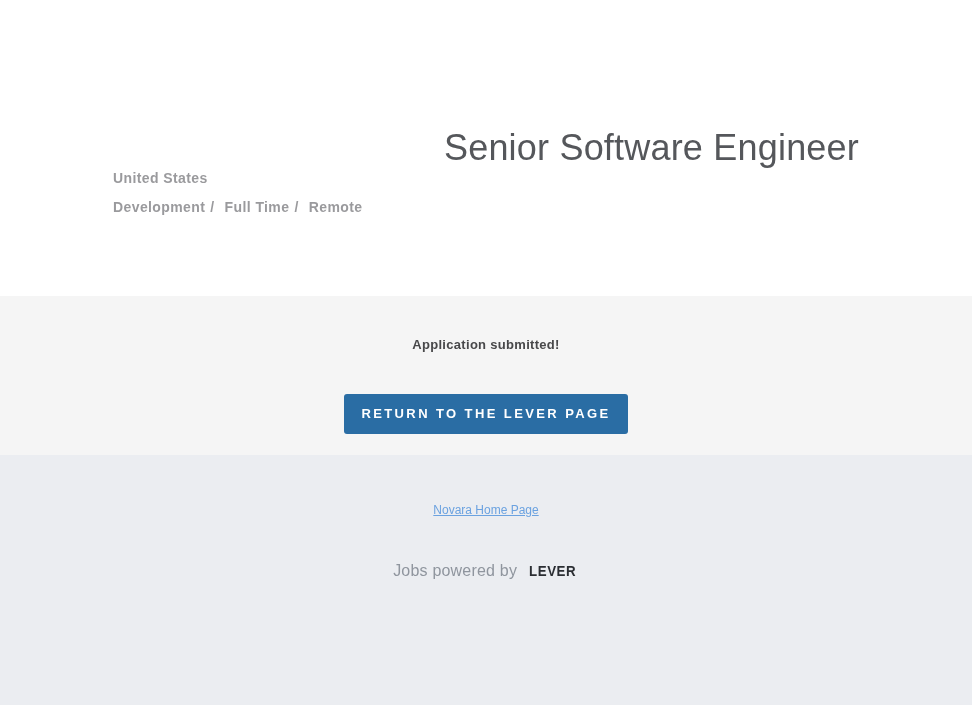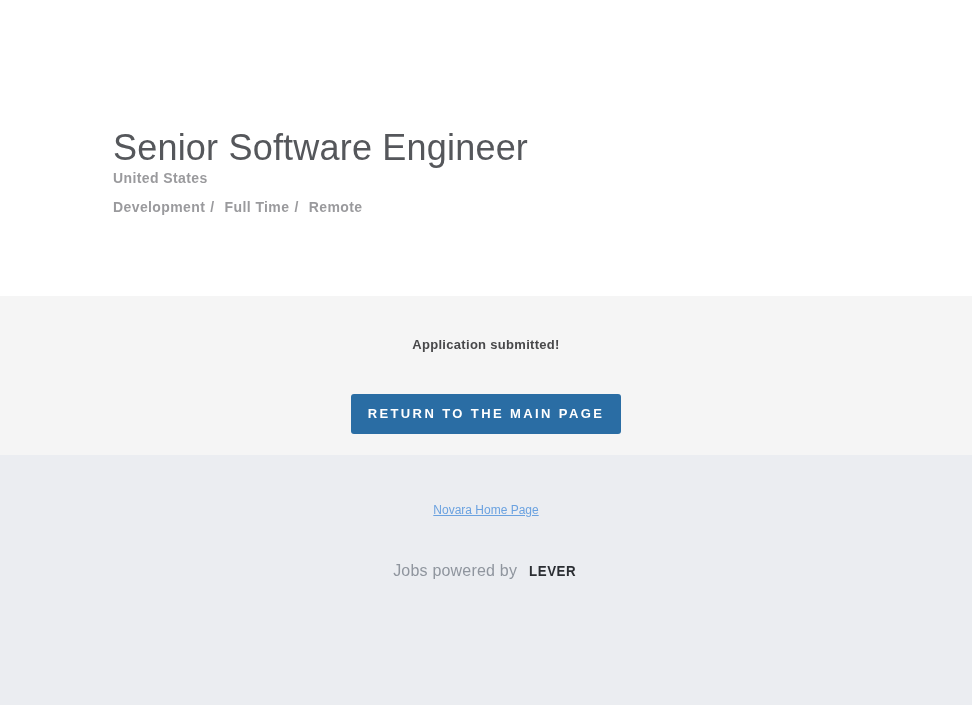--- a/index.html
+++ b/index.html
@@ -35,20 +35,21 @@
     height: 296px;
     padding-top: 126px;
   }
   .posting-title {
     margin: 0;
     font-size: 36px;
     line-height: 1.2;
     font-weight: 400;
     letter-spacing: 0.2px;
     color: var(--title-text);
+    text-align: right;
   }
   .posting-location {
     font-size: 14px;
     line-height: 19px;
     font-weight: 700;
     letter-spacing: 0.4px;
     color: var(--meta-text);
   }
   .posting-categories {
     margin-top: 10px;
@@ -134,21 +135,21 @@
     <h1 class="posting-title">Senior Software Engineer</h1>
     <div class="posting-location">United States</div>
     <div class="posting-categories">
       <span>Development</span><span class="category-separator">/</span><span>Full Time</span><span class="category-separator">/</span><span>Remote</span>
     </div>
   </div>
 </div>
 
 <div class="confirmation-section">
   <div class="confirmation-message">Application submitted!</div>
-  <button class="return-button">RETURN TO THE MAIN PAGE</button>
+  <button class="return-button">RETURN TO THE LEVER PAGE</button>
 </div>
 
 <div class="page-footer">
   <a class="home-link">Novara Home Page</a>
   <div class="powered-by">
     <span>Jobs powered by</span><a class="lever-brand">LEVER</a>
   </div>
 </div>
 
 </body></html>

